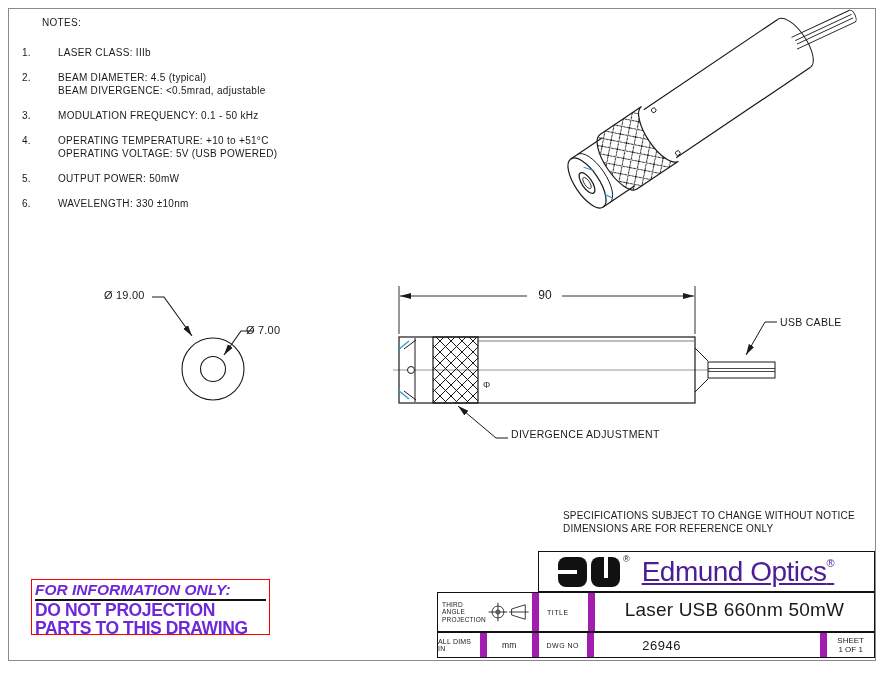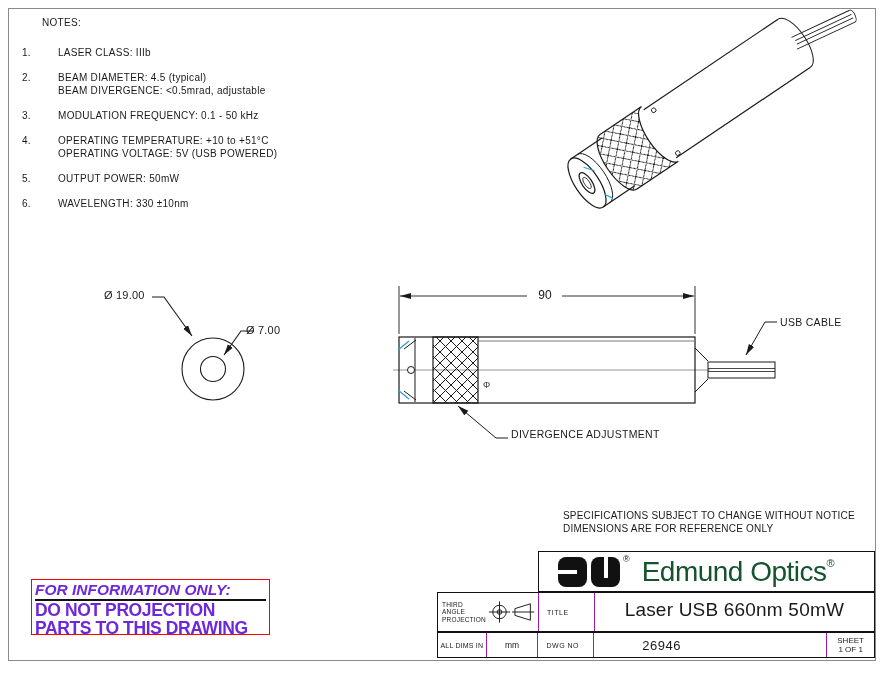--- a/index.html
+++ b/index.html
@@ -28,28 +28,28 @@
   
   .info-box{position:absolute;left:31px;top:579px;width:239px;height:56px;border:1px solid #fe0000;
             color:#6d28d9;padding:1px 3px;box-sizing:border-box;}
   .info-line1{display:block;font-size:15.5px;line-height:18px;font-weight:bold;font-style:italic;
               border-bottom:2px solid #111;}
   .info-line2,.info-line3{display:block;font-size:17.5px;line-height:18px;font-weight:bold;letter-spacing:-0.4px;}
 
   
   .tb-row{position:absolute;border:1px solid #111;box-sizing:border-box;display:flex;background:#fff;}
   .tb-cell{height:100%;box-sizing:border-box;display:flex;align-items:center;}
-  .tb-cell.rb{border-right:1px solid #a21caf;}
+  .tb-cell.rb{border-right:7px solid #a21caf;}
   .logo-row{left:538px;top:551px;width:337px;height:41px;align-items:center;padding-left:19px;}
   .eo-block{position:relative;width:29px;height:30px;background:#111;border-radius:8px;}
   .eo-block + .eo-block{margin-left:4px;}
   .eo-e-slot{position:absolute;left:0;top:13px;width:19px;height:4px;background:#fff;}
   .eo-o-slot{position:absolute;left:13px;top:0;width:4px;height:21px;background:#fff;}
   .logo-reg{font-size:9px;align-self:flex-start;margin:2px 0 0 3px;}
-  .brand{font-size:28px;margin-left:12px;letter-spacing:-.5px;color:#14532d;}
+  .brand{font-size:28px;margin-left:12px;letter-spacing:-.5px;color:#4c1d95;text-decoration:underline;}
   .brand-reg{font-size:11px;vertical-align:14px;}
 
   .row2{left:437px;top:592px;width:438px;height:40px;}
   .row3{left:437px;top:632px;width:438px;height:26px;}
   .proj-cell{width:101px;padding-left:4px;}
   .proj-label{font-size:6.5px;line-height:7.5px;letter-spacing:.2px;}
   .title-label-cell{width:56px;padding-left:8px;font-size:7px;letter-spacing:.5px;}
   .title-value-cell{width:281px;justify-content:center;align-items:flex-start;padding-top:6px;font-size:19px;letter-spacing:.2px;}
   .dims-cell{width:49px;justify-content:center;font-size:7px;letter-spacing:.2px;}
   .unit-cell{width:52px;justify-content:center;font-size:8.5px;}

